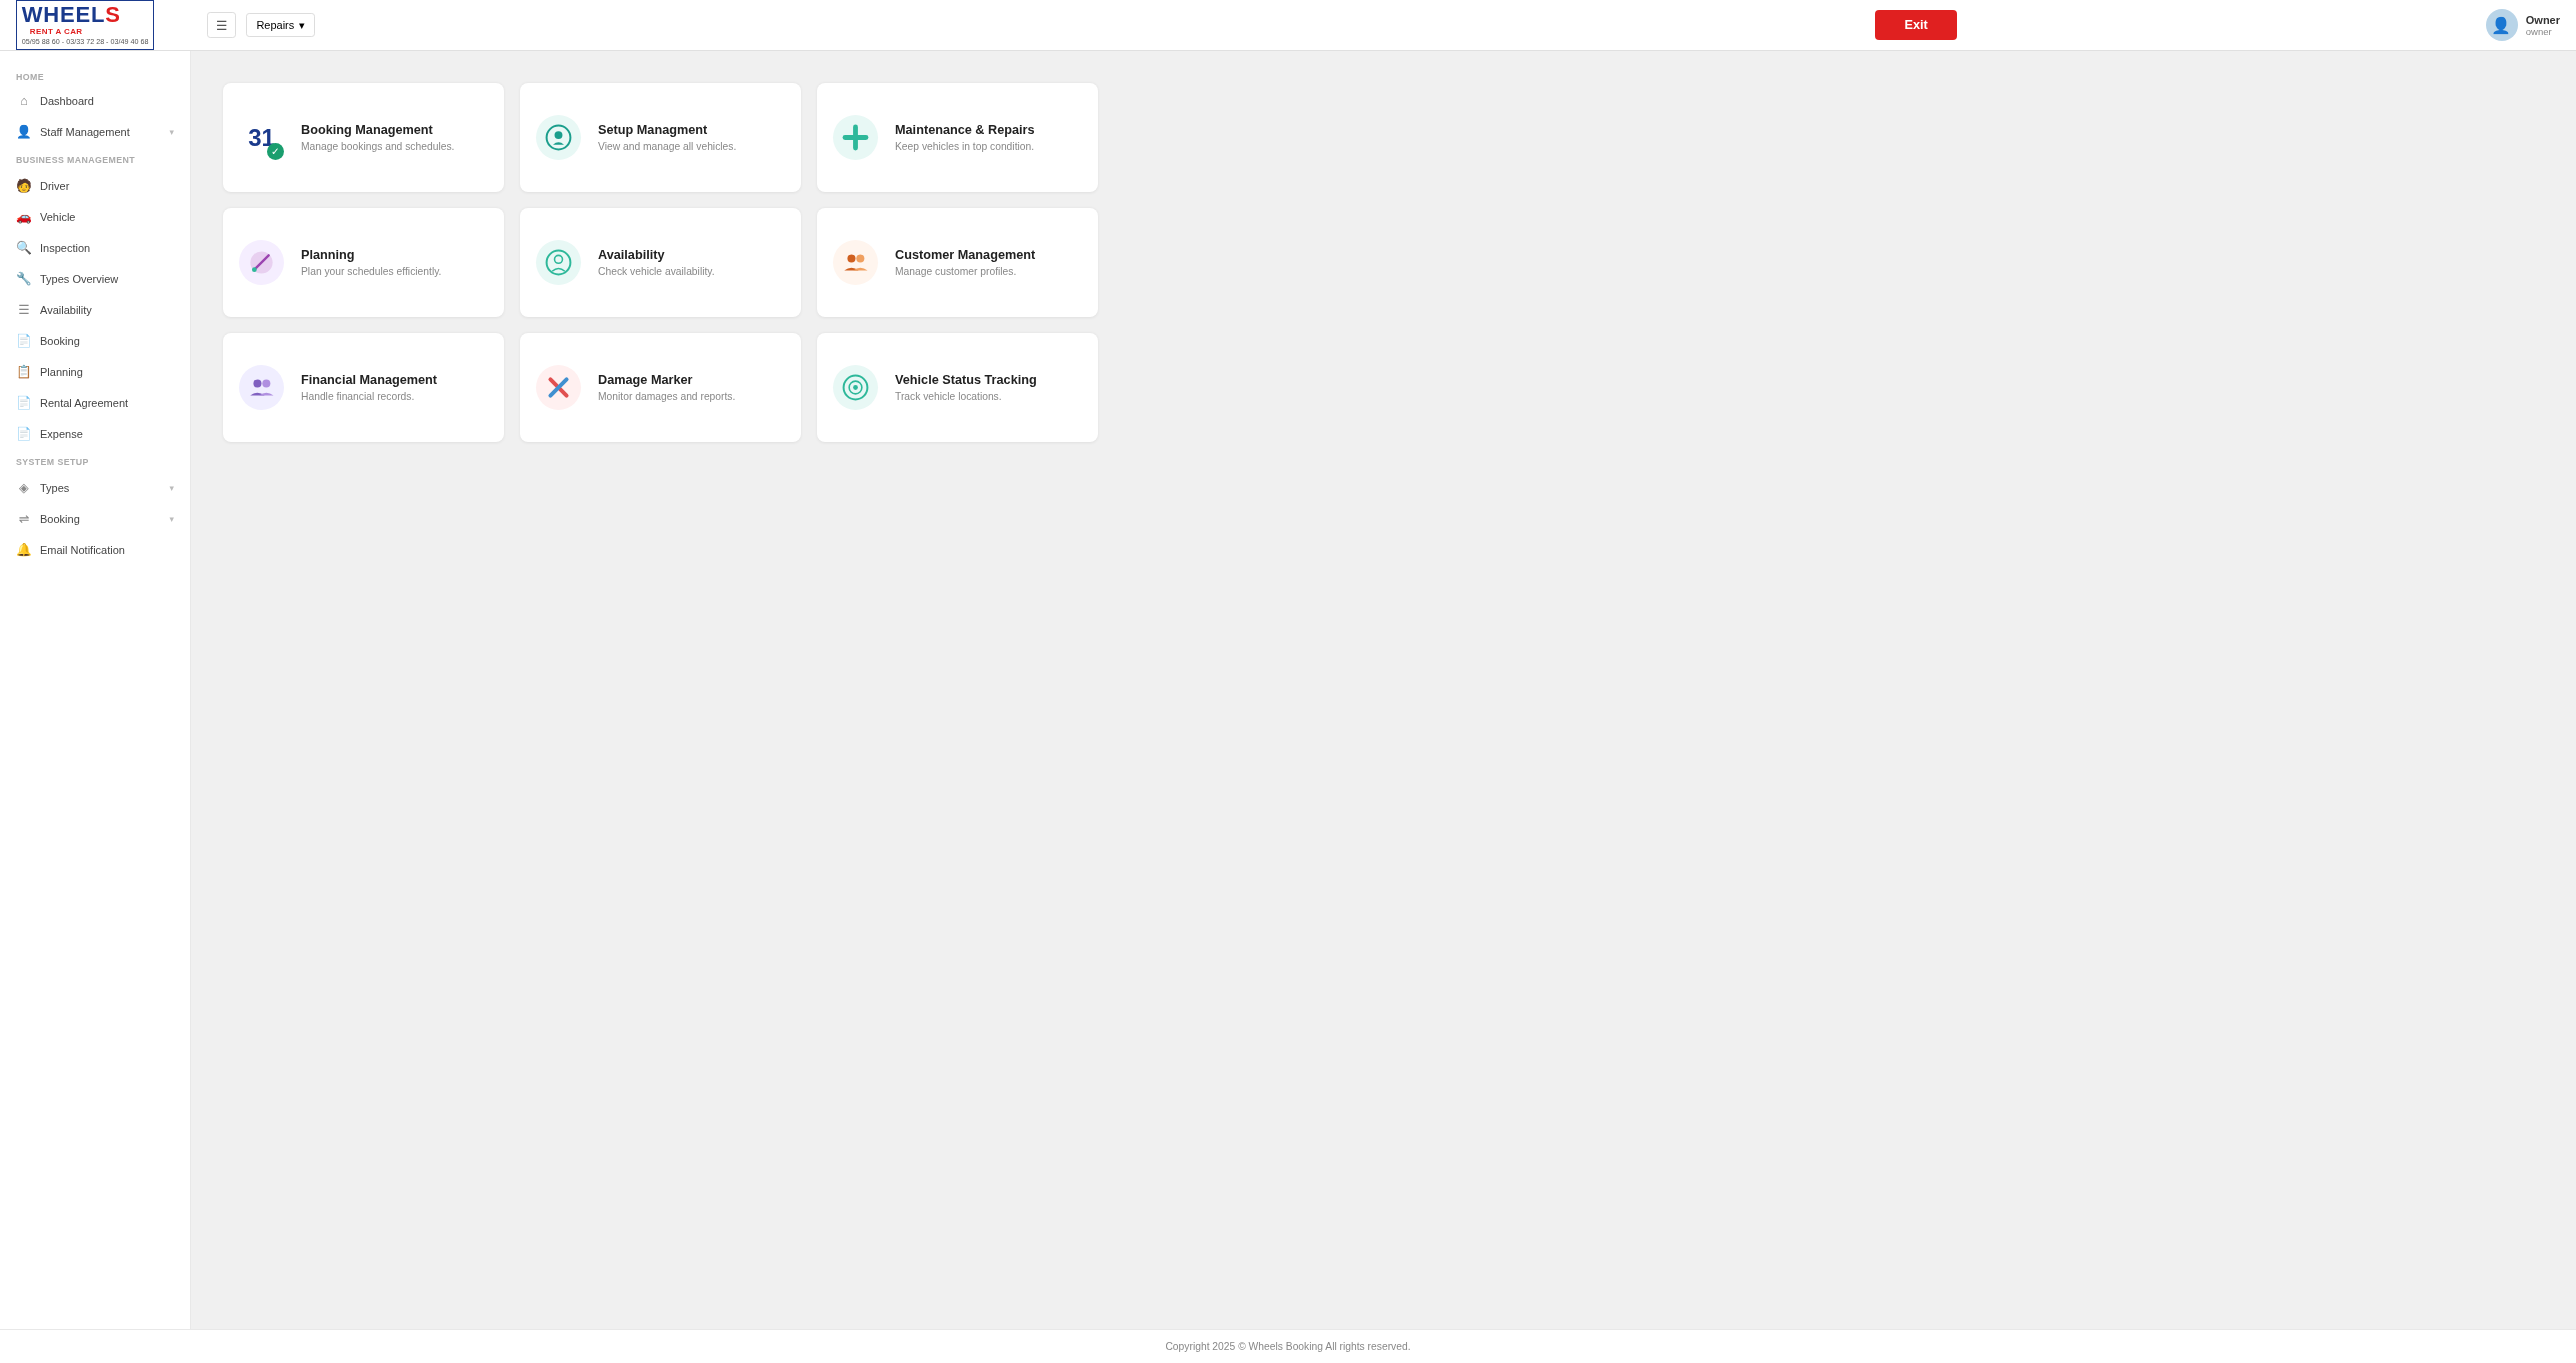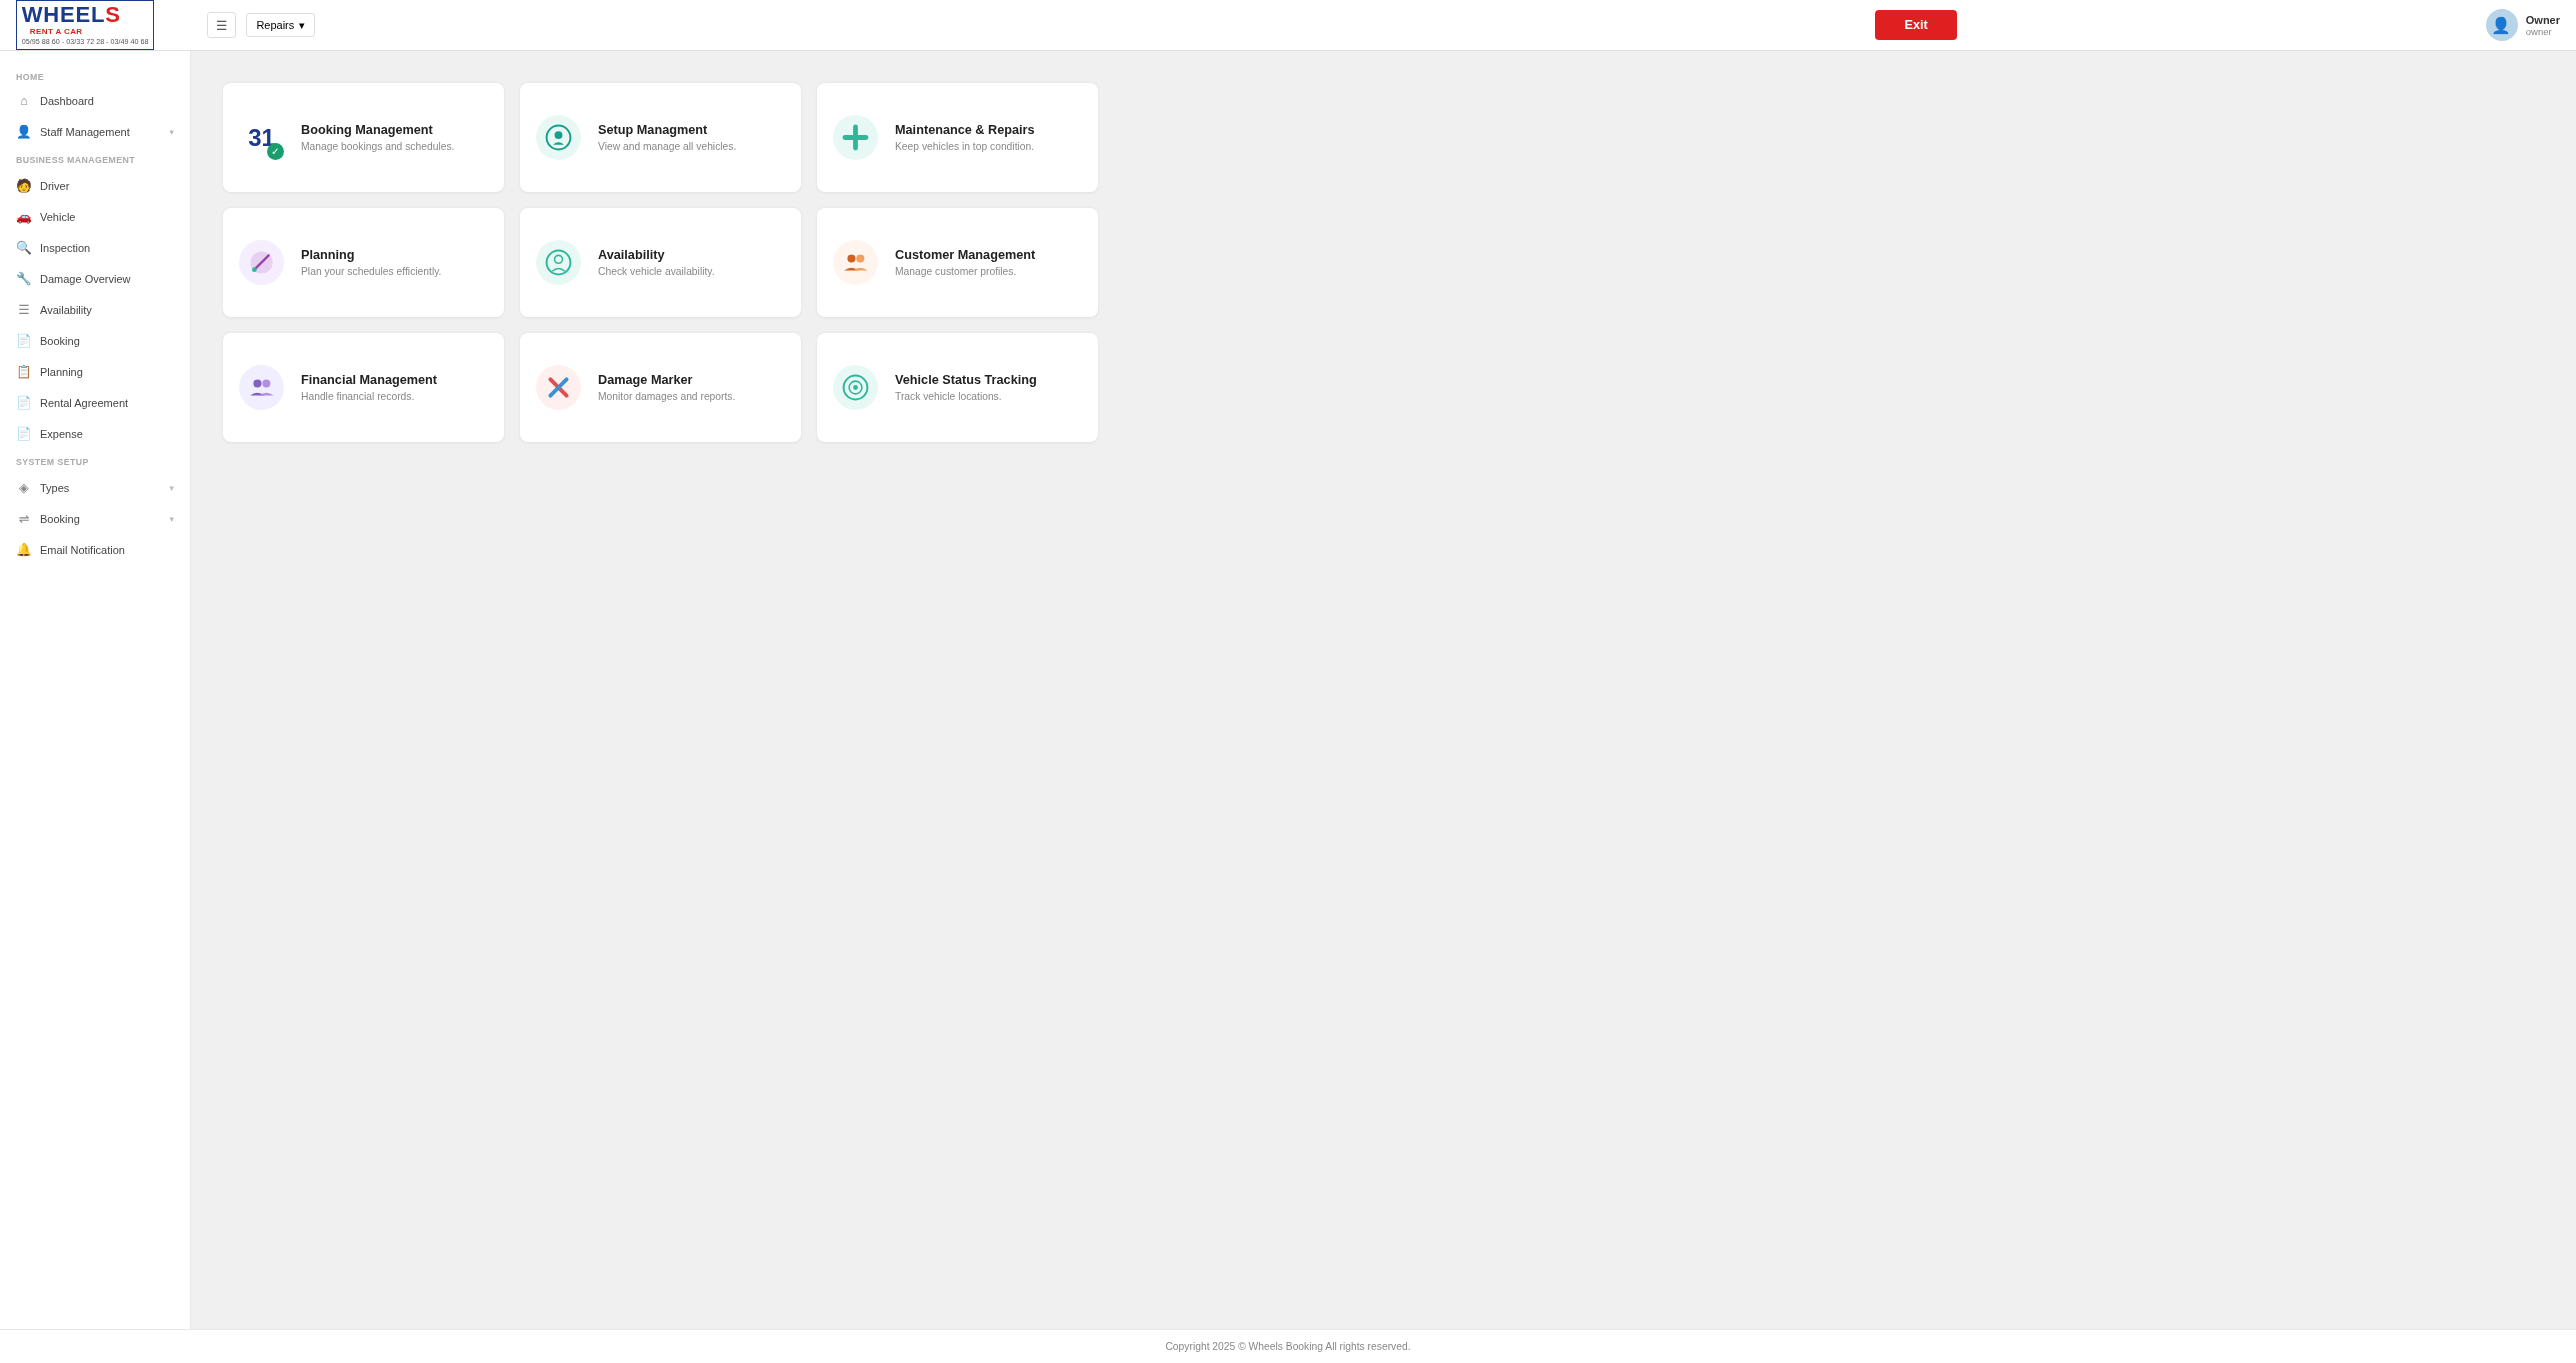--- a/index.html
+++ b/index.html
@@ -289,21 +289,21 @@
     </div>
     <div class="sidebar-item">
       <div class="sidebar-item-inner">
         <span class="sidebar-icon">🔍</span>
         <span>Inspection</span>
       </div>
     </div>
     <div class="sidebar-item">
       <div class="sidebar-item-inner">
         <span class="sidebar-icon">🔧</span>
-        <span>Damage Overview</span>
+        <span>Types Overview</span>
       </div>
     </div>
     <div class="sidebar-item">
       <div class="sidebar-item-inner">
         <span class="sidebar-icon">☰</span>
         <span>Availability</span>
       </div>
     </div>
     <div class="sidebar-item">
       <div class="sidebar-item-inner">

